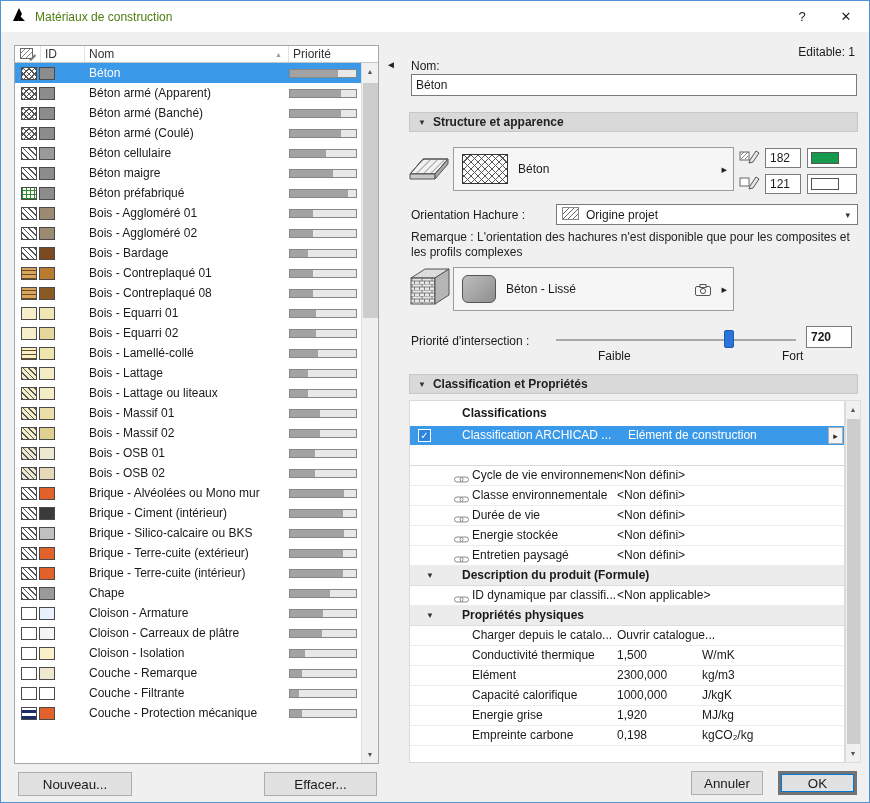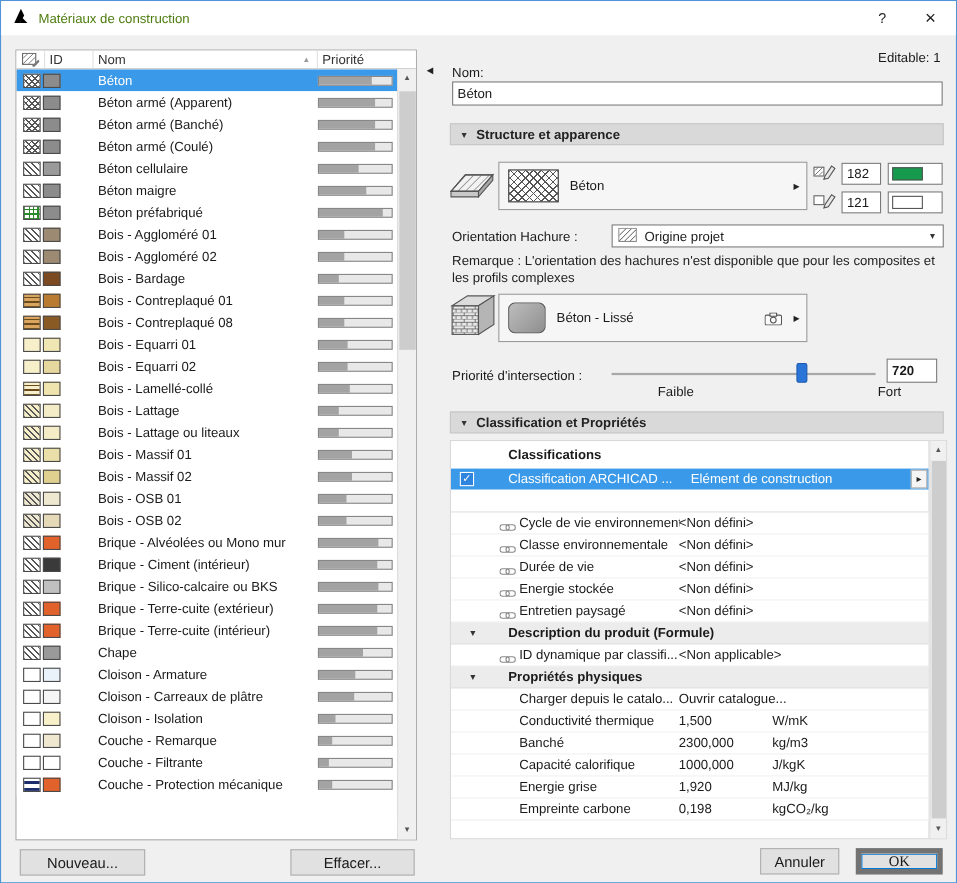--- a/index.html
+++ b/index.html
@@ -46,21 +46,21 @@
   .sb .arrow.up { top:0; }
   .sb .arrow.down { bottom:0; }
   .sb .thumb { position:absolute; left:1px; width:15px; background:#cdcdcd; }
   .list-sb { right:0; top:17px; bottom:0; border-left:1px solid #dcdcdc; }
   .right-sb { left:844px; top:399px; height:363px; width:16px; border:1px solid #dcdcdc; }
 
   .collapse { position:absolute; left:385px; top:58px; font-size:10px; color:#222; }
 
   
   .btn { position:absolute; background:#e1e1e1; border:1px solid #adadad; display:flex; align-items:center; justify-content:center; color:#1a1a1a; cursor:default; }
-  .btn.default { border:5px solid #737373; box-shadow:inset 0 0 0 1px #0078d7;font-family:Liberation Serif, serif; }
+  .btn.default { border:3px solid #737373; box-shadow:inset 0 0 0 1px #0078d7; }
 
   
   .editable { position:absolute; top:44px; right:14px; color:#1a1a1a; }
   .nom-label { position:absolute; left:410px; top:58px; }
   .tinput { position:absolute; background:#fff; border:1px solid #7a7a7a; font:12px "Liberation Sans","DejaVu Sans",sans-serif; padding:0 4px; color:#1a1a1a; }
   .nom-input { left:410px; top:73px; width:446px; height:22px; }
 
   .secbar { position:absolute; left:408px; width:449px; height:20px; background:#d9d9d9; border:1px solid #c6c6c6; display:flex; align-items:center; gap:7px; padding-left:8px; font-weight:bold; color:#222; }
   .secbar .tri { font-size:8px; color:#333; }
   .sec1 { top:111px; }
@@ -93,21 +93,21 @@
 
   .remark { position:absolute; left:410px; top:229px; width:447px; line-height:15px; color:#222; }
 
   .surf-preview { position:absolute; left:406px; top:265px; }
 
   .pri-label { position:absolute; left:410px; top:333px; }
   .slider { position:absolute; left:555px; top:328px; width:240px; height:22px; }
   .slider .track { position:absolute; left:0; right:0; top:10px; height:2px; background:#a8a8a8; }
   .slider .sthumb { position:absolute; top:1px; width:10px; height:18px; background:#2b74d8; border:1px solid #1c5cb0; border-radius:2px; }
   .lab-faible { position:absolute; left:597px; top:348px; }
-  .lab-fort { position:absolute; left:781px; top:348px;margin-left:16px; }
+  .lab-fort { position:absolute; left:781px; top:348px; }
   .pri-input { left:805px; top:325px; width:46px; height:22px;font-weight:bold; }
 
   .class-panel { position:absolute; left:408px; top:399px; width:436px; height:363px; background:#fff; border:1px solid #d9d9d9; }
   .class-head { position:absolute; left:52px; top:5px; font-weight:bold; }
   .class-row { position:absolute; left:0; right:0; top:25px; height:19px; background:#3a99e8; color:#fff; }
   .class-row .cb { position:absolute; left:8px; top:3px; width:13px; height:13px; background:#2f84dd; border:1px solid #fff; color:#fff; font-size:10px; line-height:11px; text-align:center; }
   .class-row .cname { position:absolute; left:52px; top:2px; }
   .class-row .cval { position:absolute; left:218px; top:2px; }
   .class-row .cbtn { position:absolute; right:1px; top:1px; width:15px; height:17px; background:#f4f4f4; border:1px solid #b0b0b0; color:#222; font-size:9px; display:flex; align-items:center; justify-content:center; }
 
@@ -614,21 +614,21 @@
           <span class="punit"></span>
         </div>
         <div class="prow">
           <span class="plink"></span>
           <span class="pname">Conductivité thermique</span>
           <span class="pval">1,500</span>
           <span class="punit">W/mK</span>
         </div>
         <div class="prow">
           <span class="plink"></span>
-          <span class="pname">Banché</span>
+          <span class="pname">Elément</span>
           <span class="pval">2300,000</span>
           <span class="punit">kg/m3</span>
         </div>
         <div class="prow">
           <span class="plink"></span>
           <span class="pname">Capacité calorifique</span>
           <span class="pval">1000,000</span>
           <span class="punit">J/kgK</span>
         </div>
         <div class="prow">

